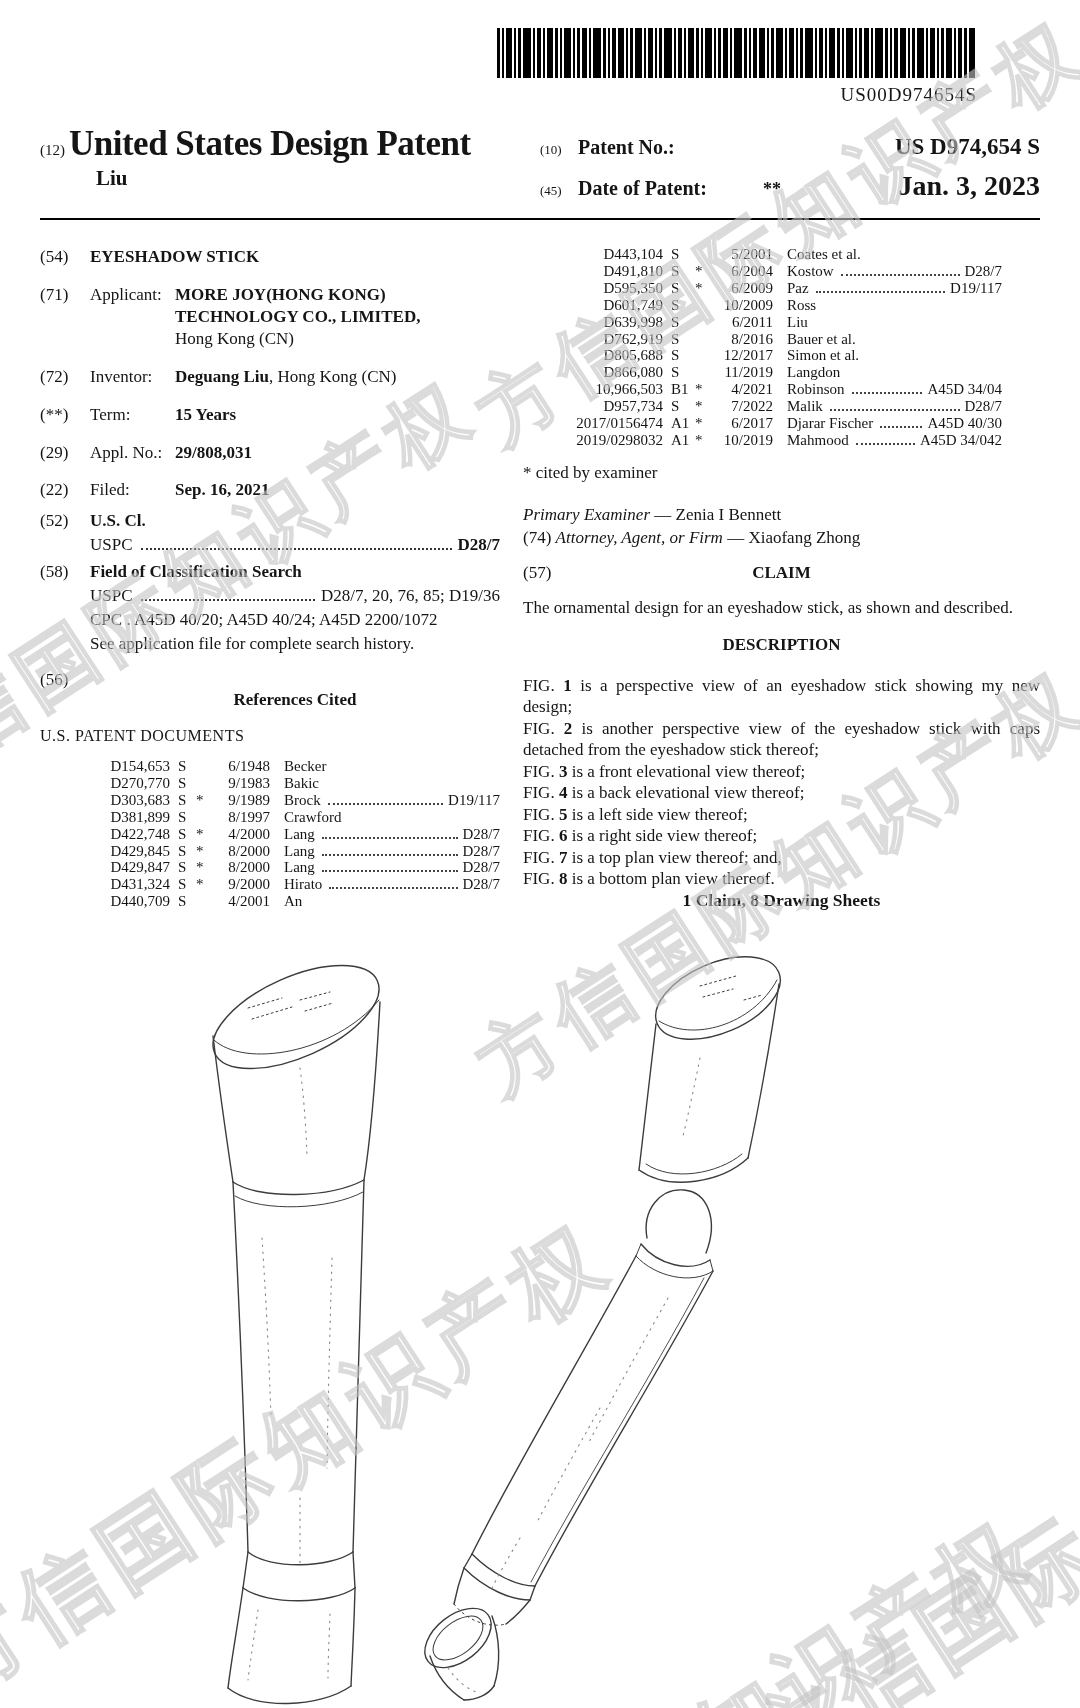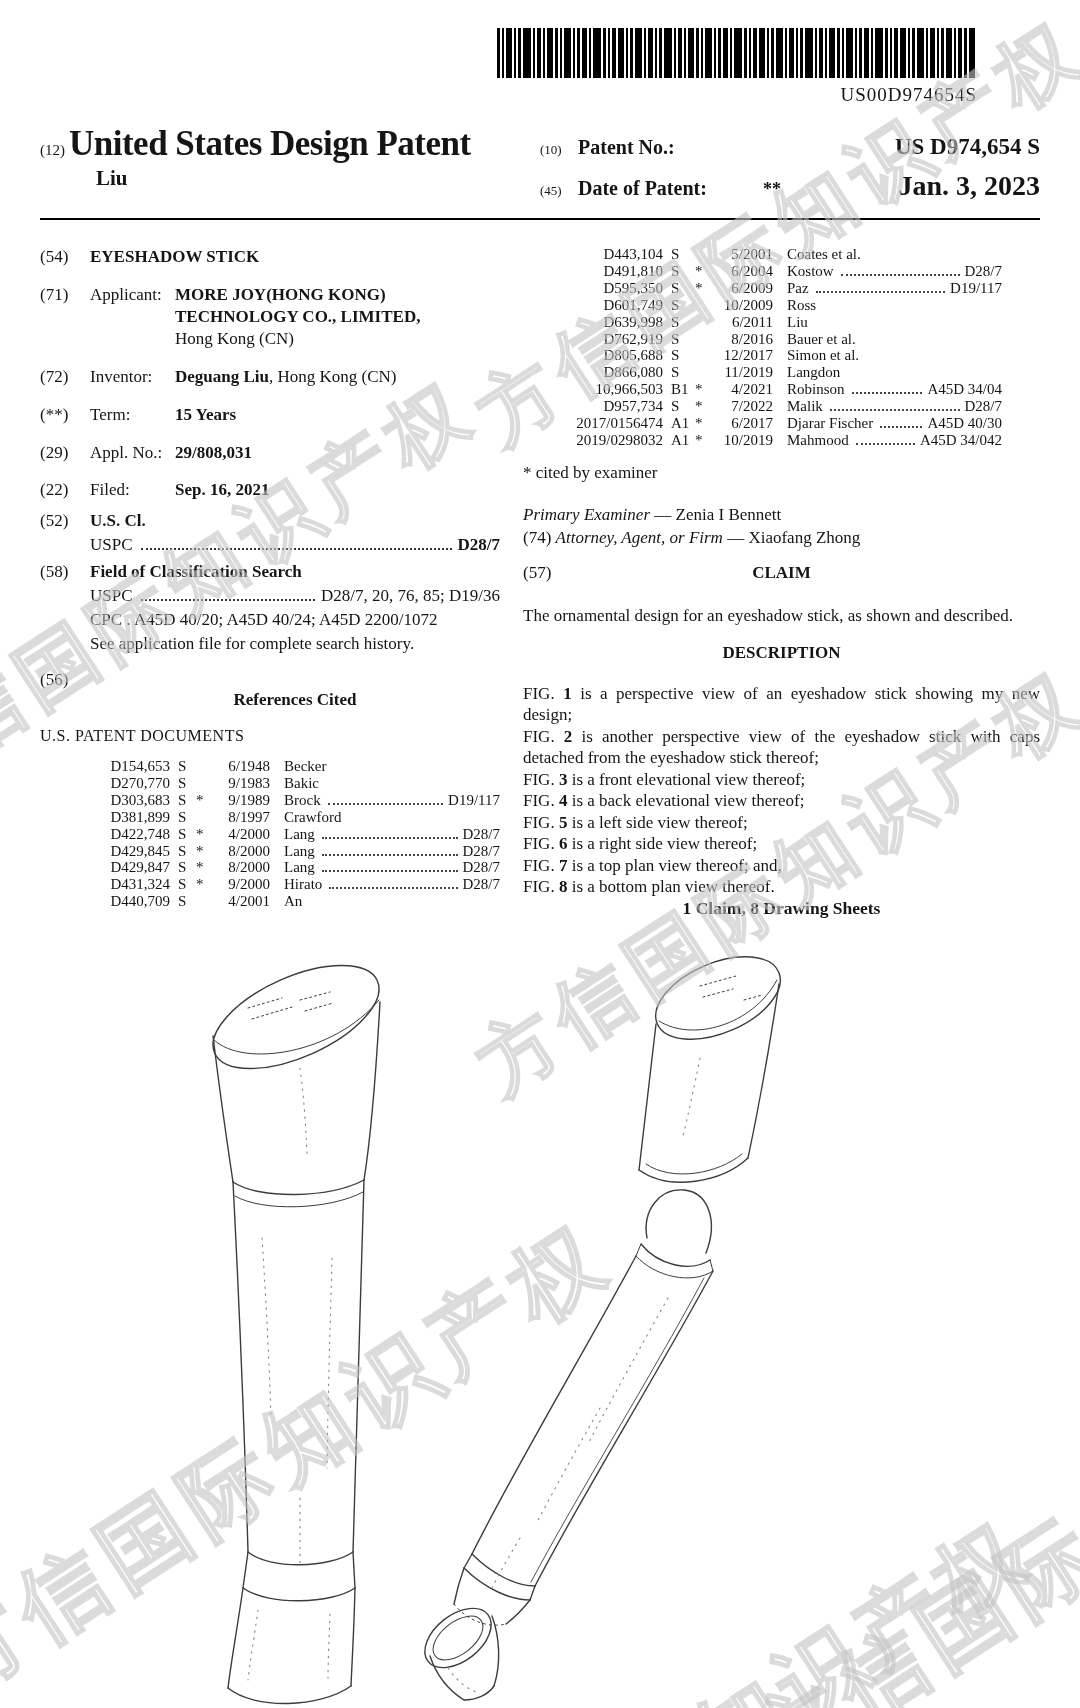--- a/index.html
+++ b/index.html
@@ -52,21 +52,21 @@
   .ref-star{width:14px;flex:none;}
   .ref-date{width:60px;text-align:right;flex:none;}
   .refs-right .ref-date{width:64px;}
   .ref-name{margin-left:14px;white-space:nowrap;}
   .ref-leader{flex:1;border-bottom:2px dotted #444;margin:0 5px 3px 7px;}
   .ref-cls{white-space:nowrap;}
   
   .cited-note{font-size:17px;margin:4px 0 20px;}
   .exm{font-size:17px;line-height:23px;}
   .ital{font-style:italic;}
-  .claim-head{position:relative;margin:14px 0 22px;font-size:17px;}
+  .claim-head{position:relative;margin:14px 0 14px;font-size:17px;}
   .claim-head .cnum{position:absolute;left:0;top:0;}
   .claim-head .ctit{display:block;text-align:center;font-weight:bold;}
   .just{text-align:justify;font-size:17px;line-height:22px;}
   .desc-head{text-align:center;font-weight:bold;font-size:17px;margin:16px 0 20px;}
   .fig{margin:0;text-align:justify;font-size:17px;line-height:21.5px;}
   .sheets{text-align:center;font-weight:bold;font-size:17.5px;margin-top:0;}
   
   .figure{position:absolute;left:0;top:938px;width:1080px;height:770px;}
 </style>
 </head>

